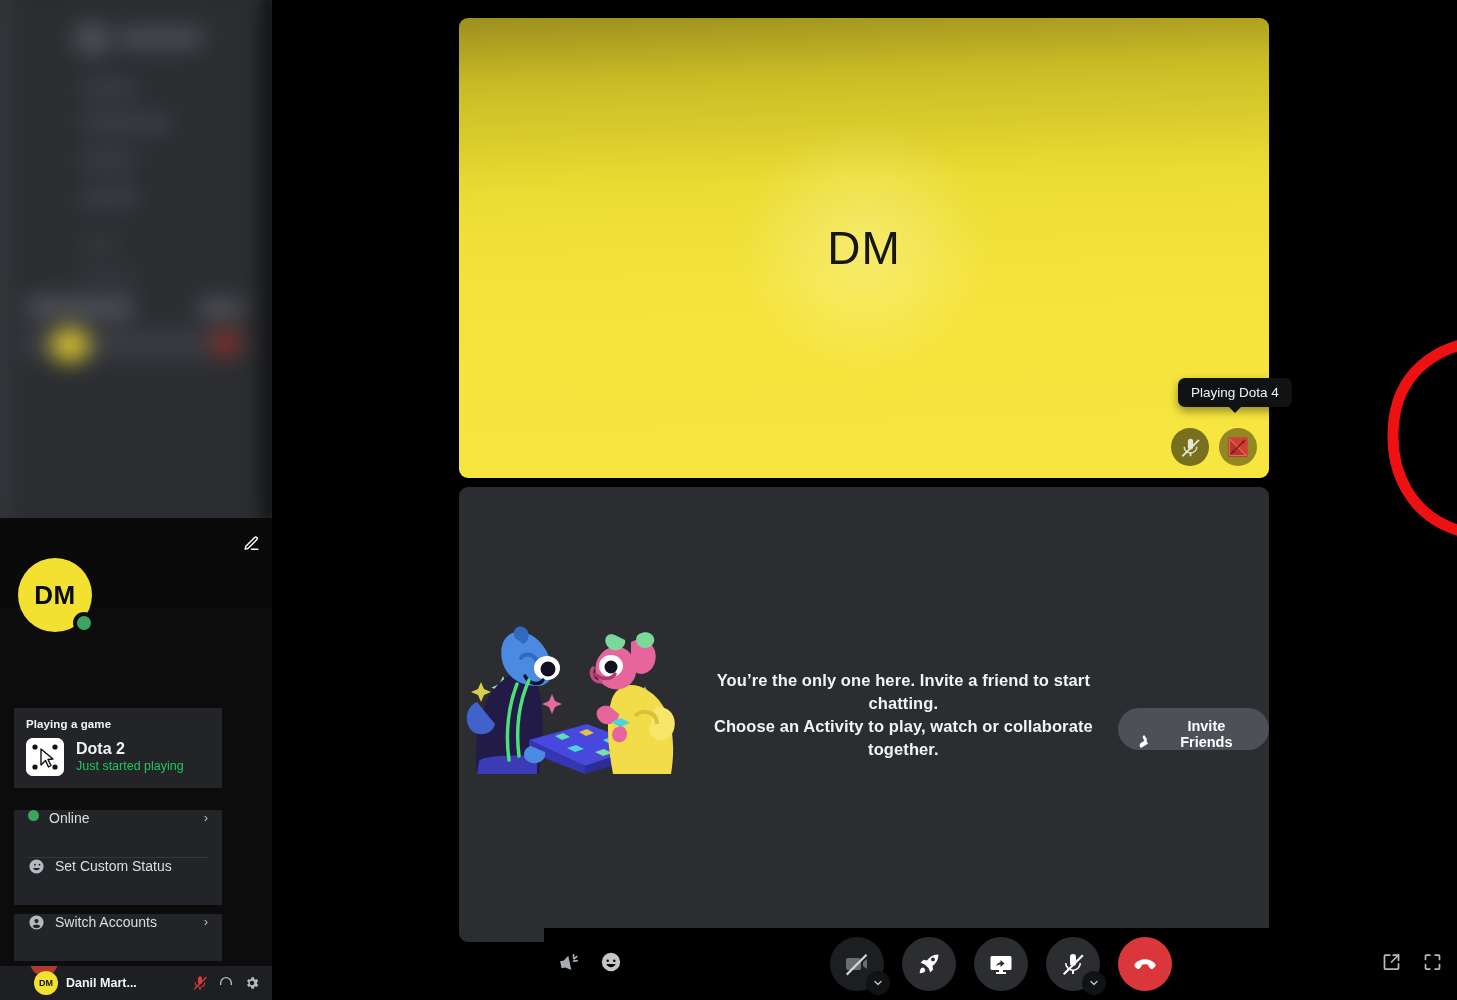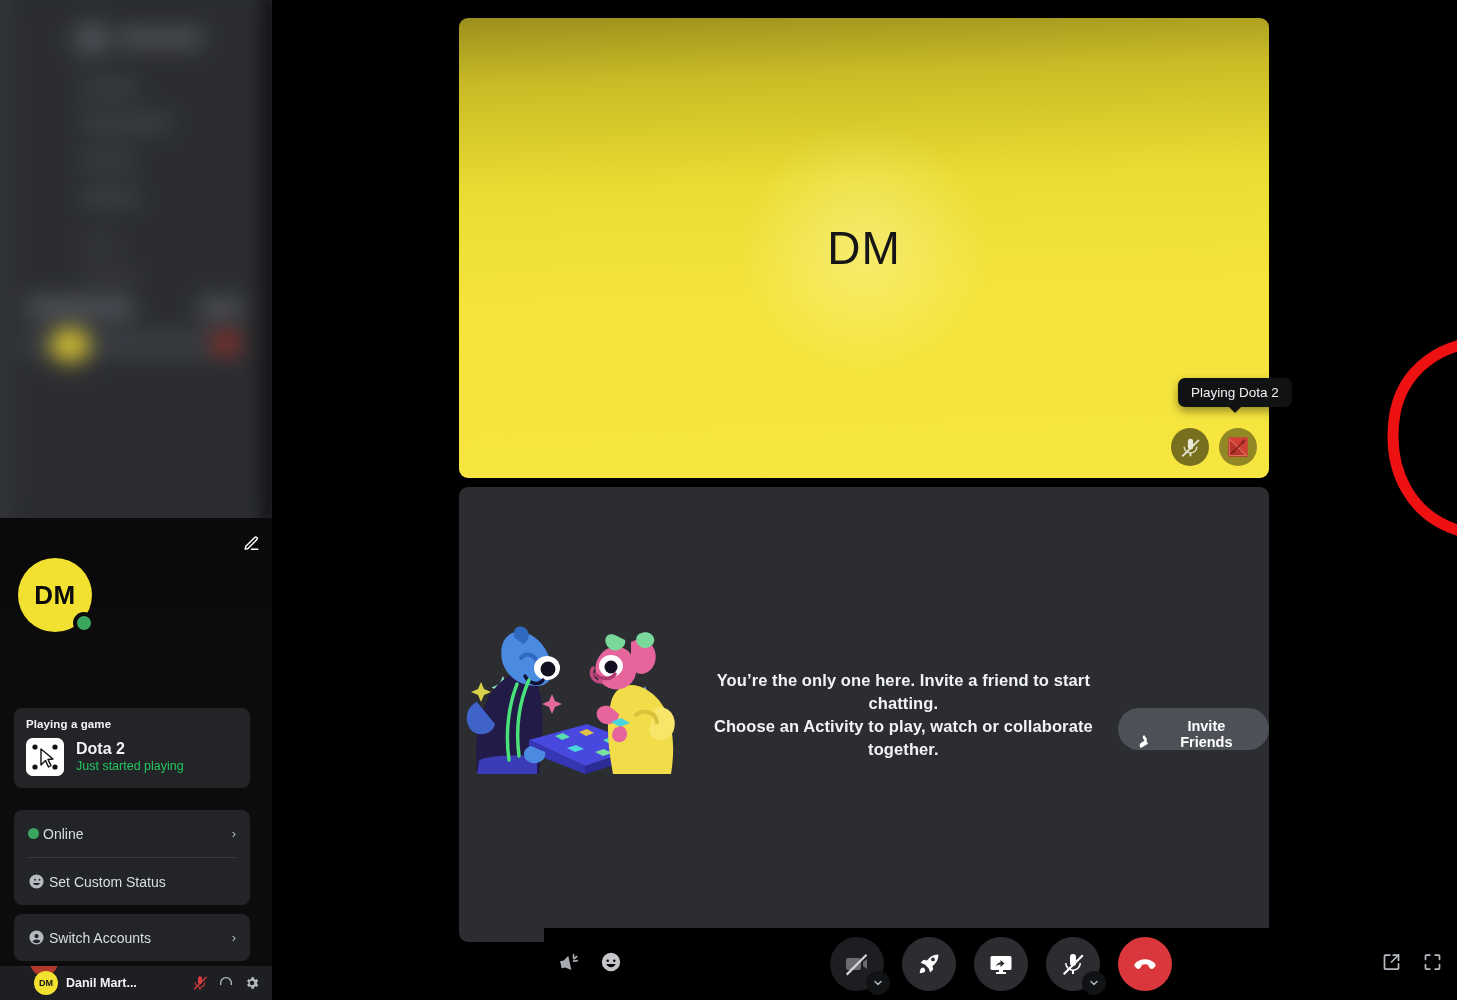--- a/index.html
+++ b/index.html
@@ -58,40 +58,40 @@
     background:#F2E130;
     display:flex; align-items:center; justify-content:center;
     color:#0b0b0b; font-size:26px; font-weight:700; letter-spacing:0.5px;
     font-family:"Liberation Sans", sans-serif;
   }
   .up-status-dot {
     position:absolute; right:-1px; bottom:0px; width:22px; height:22px;
     border-radius:50%; background:#3BA55D; border:4px solid #0c0c0d;
   }
   .up-card {
-    position:absolute; left:14px; width:236px;
-    background:#232428; border-radius:8px;
+    position:absolute; left:14px; width:208px;
+    background:#232428; border-radius:0;
   }
   .up-game-card { top:190px; padding:10px 12px 12px 12px; }
   .up-game-title {
     font-size:11.5px; font-weight:700; color:#f2f3f5; letter-spacing:0.1px;
     margin-bottom:8px;
   }
   .up-game-row { display:flex; align-items:center; gap:12px; }
   .up-game-icon {
     width:38px; height:38px; border-radius:7px; background:#fff;
     position:relative; flex:0 0 auto; overflow:hidden;
   }
   .up-game-name { font-size:16px; color:#f2f3f5; font-weight:600; line-height:17px; }
   .up-game-sub  { font-size:12.5px; color:#22c55e; line-height:16px; margin-top:1px; }
 
   .up-menu { top:292px; overflow:hidden; }
   .up-menu2 { top:396px; overflow:hidden; }
   .up-item {
-    display:flex; align-items:center; gap:4px;
+    display:flex; gap:10px;
     height:47px; padding:0 14px; cursor:pointer; position:relative;
   }
   .up-item-label { font-size:14px; color:#dbdee1; flex:1; }
   .up-divider { height:1px; background:#35373c; margin:0 14px; }
   .dot-online { width:11px; height:11px; border-radius:50%; background:#3BA55D; flex:0 0 auto;}
   .chev { color:#b5bac1; font-size:13px; }
 
   .up-bottombar {
     position:absolute; left:0; bottom:0; width:272px; height:34px;
     background:#1e1f22; display:flex; align-items:center; padding:0 8px;
@@ -337,21 +337,21 @@
               <circle cx="10" cy="22" r="1.6" fill="#7e1f19"></circle>
               <circle cx="22" cy="10" r="1.6" fill="#7e1f19"></circle>
               <path d="M7 25 L25 7" stroke="#7e1f19" stroke-width="1.6"></path>
             </svg>
           </span>
         </div>
       </div>
     </div>
 
     <div class="tooltip">
-      <span>Playing Dota 2</span>
+      <span>Playing Dota 4</span>
       <span class="tooltip-arrow"></span>
     </div>
 
     <span class="annot-circle">
       <svg width="260" height="215" viewBox="0 0 260 215">
         <path d="M128 12 C70 8 28 40 22 90 C16 140 38 188 92 202 C150 217 216 198 234 150 C252 102 238 42 196 20 C170 6 140 6 122 14" fill="none" stroke="#EE1111" stroke-width="11" stroke-linecap="round" stroke-linejoin="round"></path>
       </svg>
     </span>
 
     <div class="empty-panel">

